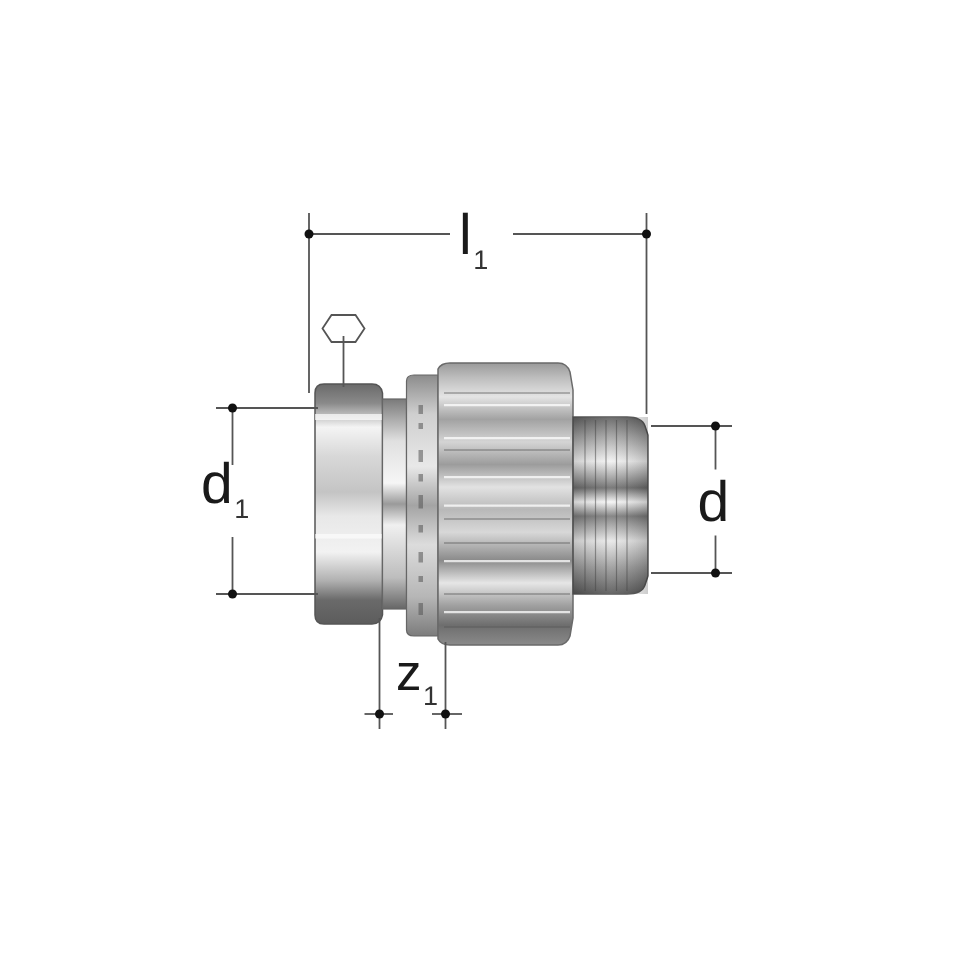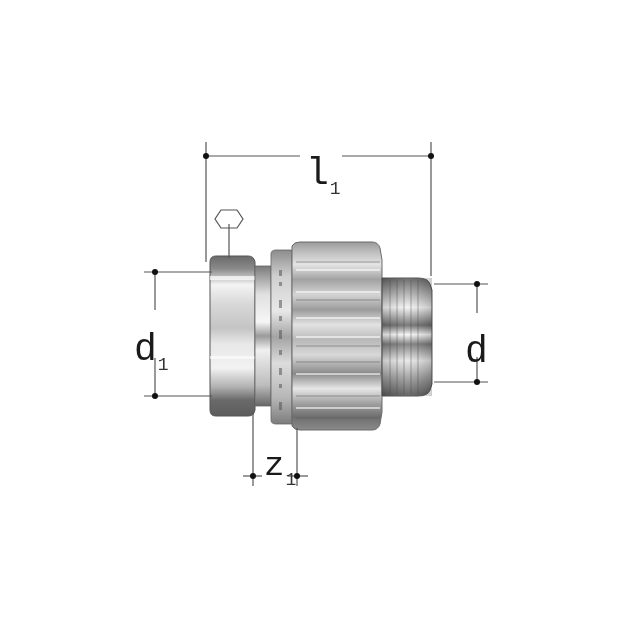--- a/index.html
+++ b/index.html
@@ -7,24 +7,23 @@
     position: relative;
     width: 640px; height: 640px;
     background: #ffffff;
     overflow: hidden;
     font-family: "Liberation Sans", sans-serif;
   }
   svg { position: absolute; left: 0; top: 0; }
   .label {
     position: absolute;
     color: #1a1a1a;
-    font-family: Liberation Mono, monospace;
+    font-family: Liberation Sans, sans-serif;
     line-height: 1;
     white-space: nowrap;
-    margin-top: 17px;
   }
   .main { font-size: 38px; }
   .sub { font-size: 18px; position: relative; top: 10px; left: 1px; color: #333; }
 </style>
 </head>
 <body>
 
 <div id="canvas">
 
   <svg width="640" height="640" viewBox="0 0 640 640">
@@ -179,21 +178,21 @@
       <circle cx="297" cy="476" r="3"></circle>
     </g>
 
     <polygon points="221,210 237,210 243,219 237,228 221,228 215,219" fill="none" stroke="#555" stroke-width="1.2"></polygon>
   </svg>
 
   <div class="label" style="left:306px; top:138px;">
     <span class="main">l</span><span class="sub">1</span>
   </div>
 
-  <div class="label" style="left:134px; top:314px;">
+  <div class="label" style="left:134px; top:304px;">
     <span class="main">d</span><span class="sub">1</span>
   </div>
 
   <div class="label" style="left:465px; top:316px;">
     <span class="main">d</span>
   </div>
 
   <div class="label" style="left:264px; top:432px;">
     <span class="main" style="font-size:34px;">z</span><span class="sub">1</span>
   </div>

